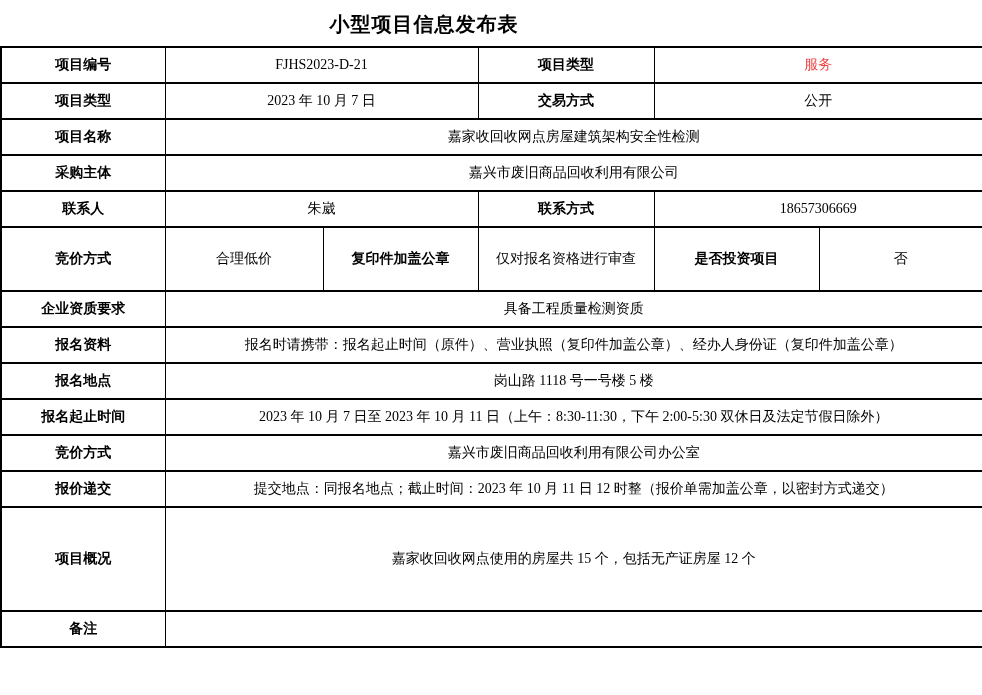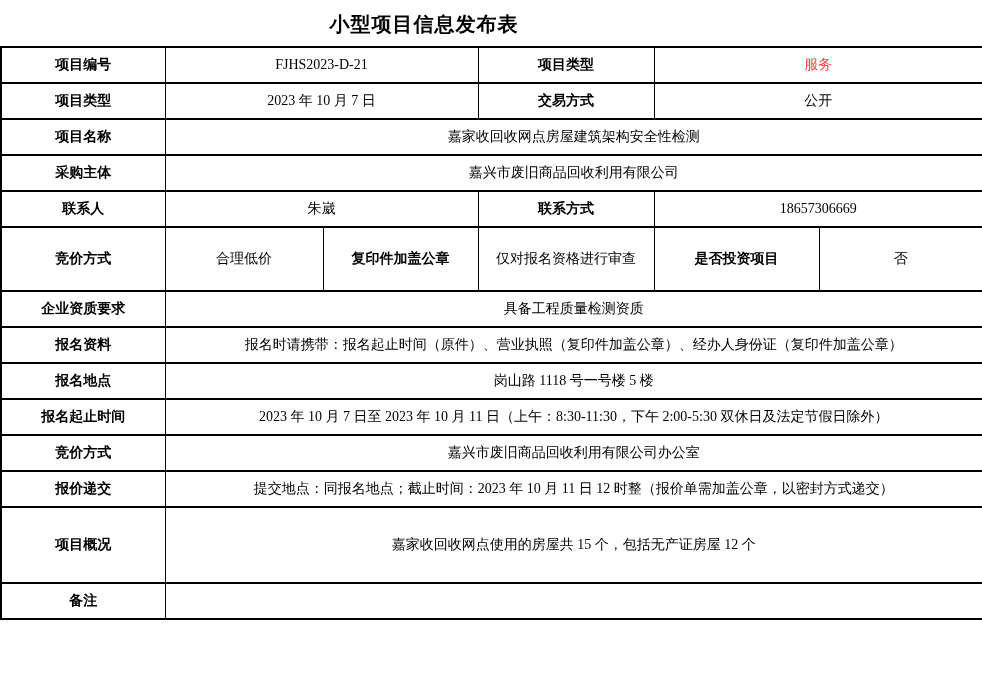--- a/index.html
+++ b/index.html
@@ -40,21 +40,21 @@
     font-weight: bold;
     font-family: "Liberation Sans", "DejaVu Sans", sans-serif;
   }
   td.val {
     font-family: "Liberation Serif", "DejaVu Serif", serif;
   }
   td.bold { font-weight: normal; }
   td.red  { color: #ef4444; }
   tr.h36  { height: 36px; }
   tr.h76  { height: 64px; }
-  tr.h104 { height: 76px; }
+  tr.h104 { height: 104px; }
 </style>
 </head>
 <body>
 
 <div class="page-title">小型项目信息发布表</div>
 
 <table class="info">
   <colgroup>
     <col style="width:164px">
     <col style="width:158px">

